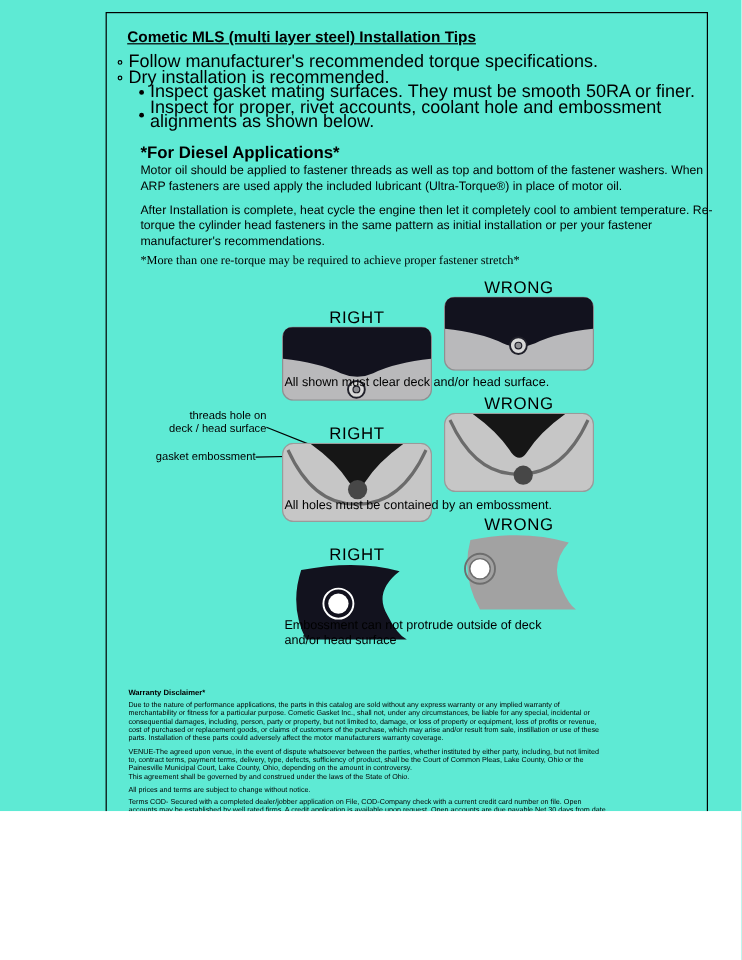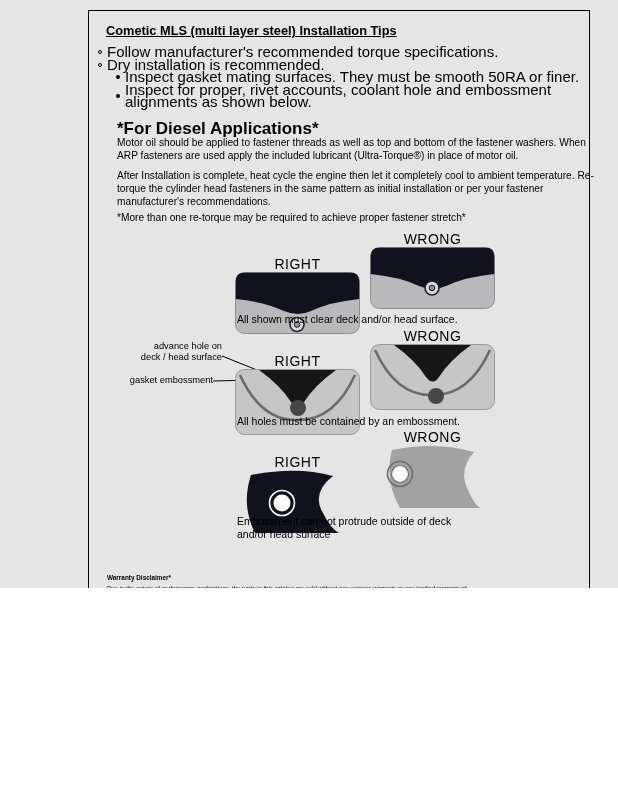--- a/index.html
+++ b/index.html
@@ -1,34 +1,34 @@
 <!DOCTYPE html>
 <html><head>
 <meta charset="utf-8">
 <style>
   * { margin:0; padding:0; box-sizing:border-box; }
   html,body { background:#ffffff; }
   body { font-family:"Liberation Sans", sans-serif; color:#000; }
-  .page { position:relative; width:618px; height:588px; background:#e5e5e5; overflow:hidden; }
+  .page { position:relative; width:618px; height:676px; background:#5eead4; overflow:hidden; }
   .border-box { position:absolute; left:88px; top:10px; width:502px; height:779px; border:1px solid #000; }
 
   .title { position:absolute; left:106px; top:23px; font-size:12.8px; font-weight:bold; text-decoration:underline; }
 
   .tips { position:absolute; left:98px; top:46px; font-size:15px; line-height:12.6px; }
   .tip { display:flex; align-items:center; }
   .tip.sub { margin-left:18px; }
   .marker { display:inline-block; flex:0 0 auto; margin-right:5px; }
   .marker.open { width:4px; height:4px; border:1px solid #000; border-radius:50%; }
   .marker.filled { width:4px; height:4px; background:#000; border-radius:50%; }
 
-  .diesel-heading { position:absolute; left:117px; top:119px; font-size:17px; font-weight:bold; }
+  .diesel-heading { position:absolute; left:117px; top:119px; font-size:14px; font-weight:bold; }
   .para { position:absolute; left:117px; font-size:10.2px; line-height:13px; }
   .para1 { top:136px; width:478px; }
   .para2 { top:169px; width:478px; }
-  .para3 { top:211px; width:478px; }
+  .para3 { top:211px; width:478px;font-family:Liberation Serif, serif; }
 
   .dlabel { position:absolute; width:125px; text-align:center; font-size:14px; letter-spacing:0.5px; }
   .col-left  { left:235px;margin-top:25px; }
   .col-right { left:370px; }
   .lbl-row1 { top:231px; }
   .lbl-row2 { top:328px; }
   .lbl-row3 { top:429px; }
 
   .diagram { position:absolute; width:125px; }
   .diag-row1 { top:247px; height:62px; }
@@ -101,21 +101,21 @@
       <path fill="#12121e" d="M0.8,9 Q0.8,0.8 9,0.8 H116 Q124.2,0.8 124.2,9 V27 Q95,30 76,39 Q63,45 49,39 Q30,30 0.8,27 Z"></path>
       <circle cx="62" cy="41" r="7" fill="#d8d8d8" stroke="#20202a" stroke-width="1.6"></circle>
       <circle cx="62" cy="41" r="2.8" fill="#8f8f93" stroke="#20202a" stroke-width="1"></circle>
     </svg>
   </div>
   <div class="caption cap1">All shown must clear deck and/or head surface.</div>
 
   <div class="dlabel col-left lbl-row2">RIGHT</div>
   <div class="dlabel col-right lbl-row2">WRONG</div>
 
-  <div class="ann ann-coolant">advance hole on
+  <div class="ann ann-coolant">threads hole on
 deck / head surface</div>
   <div class="ann ann-emboss">gasket embossment</div>
   <svg class="ann-lines" viewBox="0 0 75 40">
     <line x1="22" y1="6" x2="62" y2="22" stroke="#000" stroke-width="1"></line>
     <line x1="13" y1="31" x2="56" y2="30" stroke="#000" stroke-width="1"></line>
   </svg>
 
   <div class="diagram col-left diag-row2">
     <svg viewBox="0 0 125 66">
       <rect x="0.5" y="0.5" width="124" height="65" rx="9" fill="#c6c6c6" stroke="#9a9a9a" stroke-width="1"></rect>

